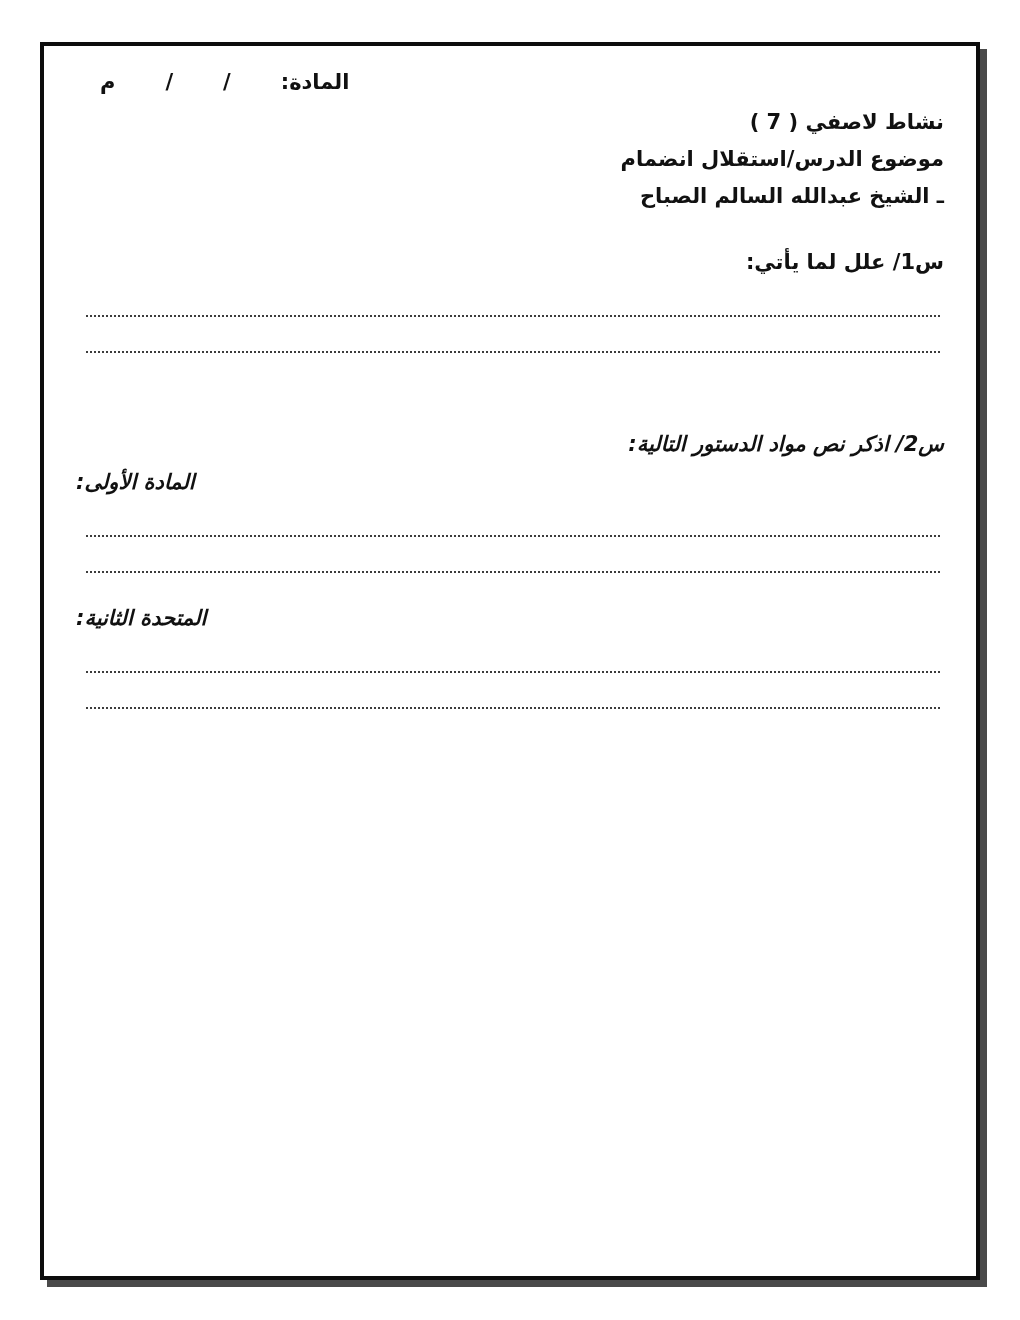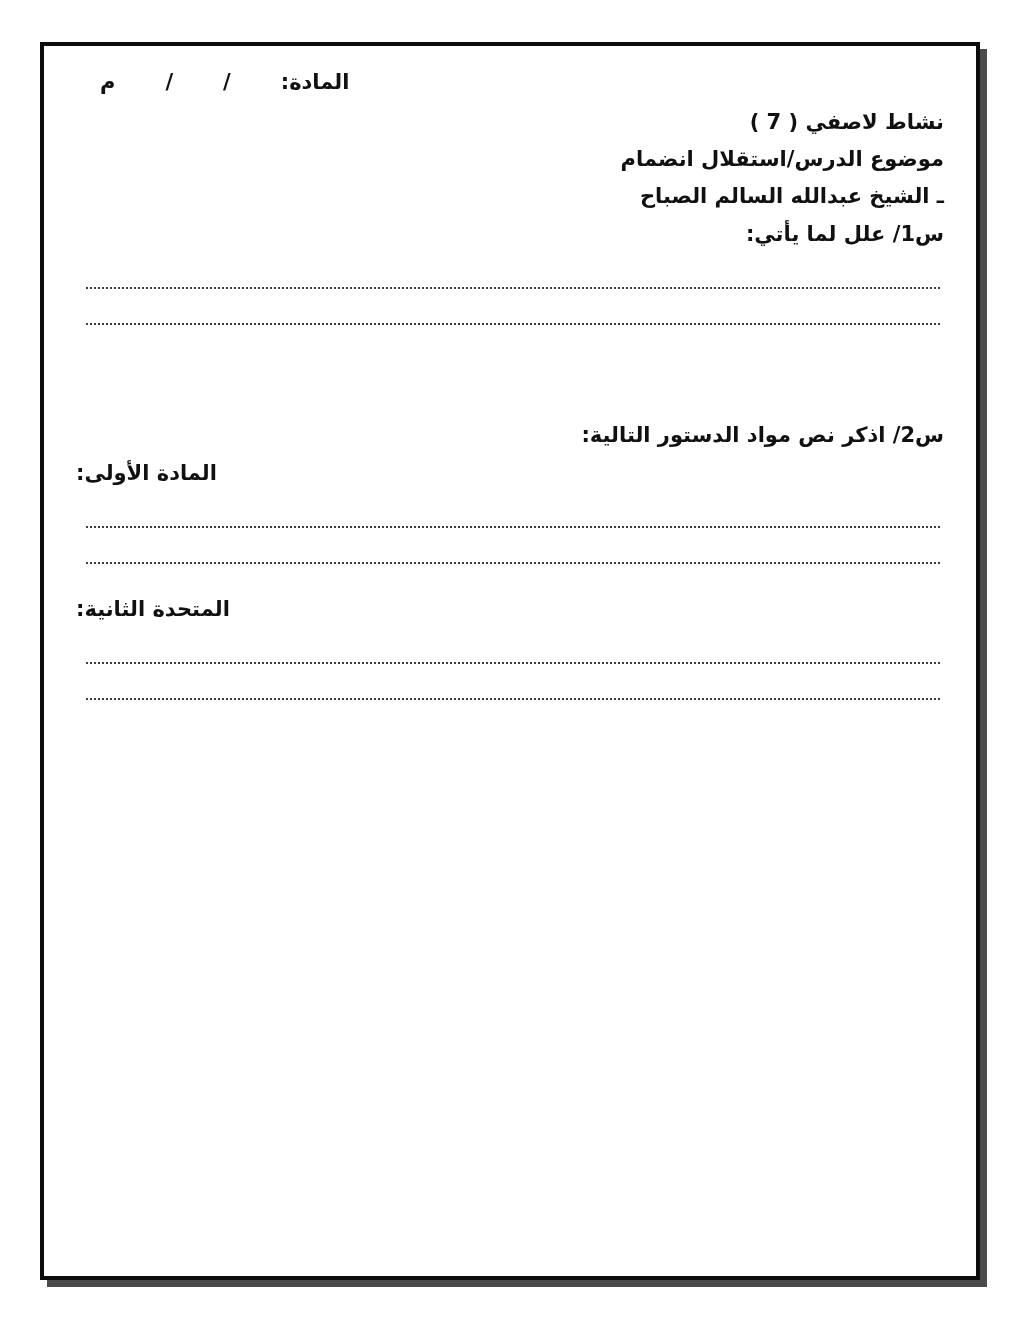--- a/index.html
+++ b/index.html
@@ -49,22 +49,22 @@
     line-height: 37px;
   }
 
   .q-heading {
     text-align: right;
     font-size: 21px;
     font-weight: bold;
     line-height: 38px;
   }
 
-  .q1-block { }
-  .q2-block { margin-top: 91px; }
+  .q1-block { margin-top: 28px; }
+  .q2-block { margin-top: 72px; font-style: italic; }
 
   .answer-line {
     height: 0;
     border-bottom: 2.6px dotted #3c3c3c;
     margin: 34px 4px 0 10px;
   }
   .answer-line.tight { margin-top: 34px; }
 
   .article-label {
     text-align: left;

